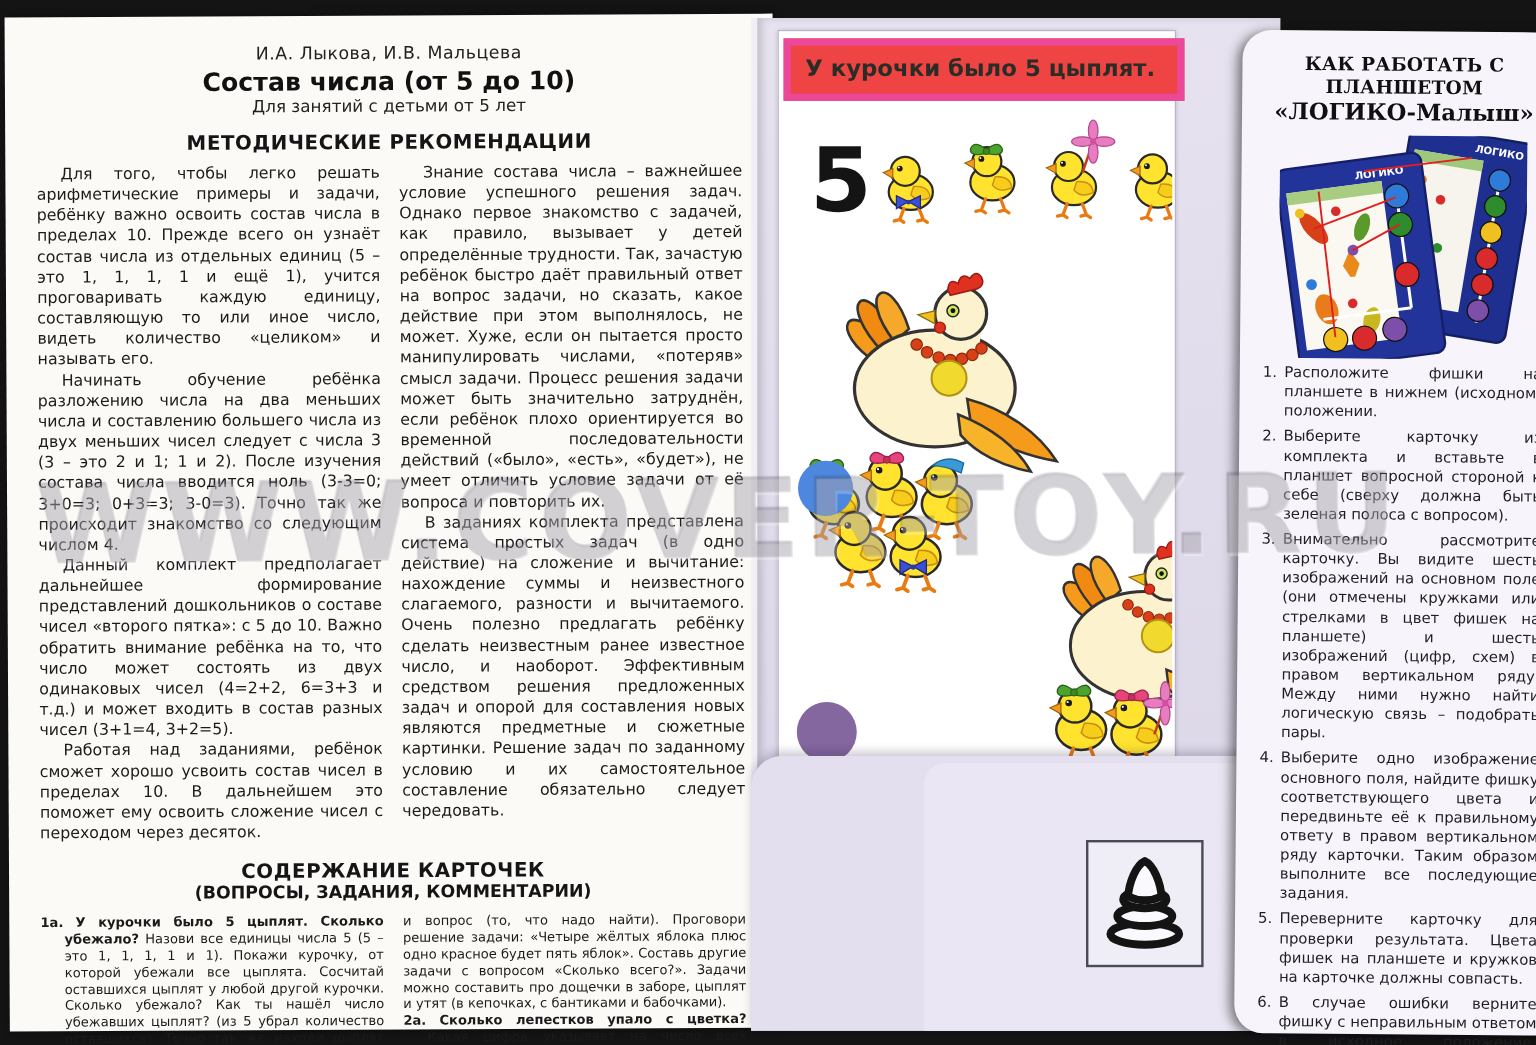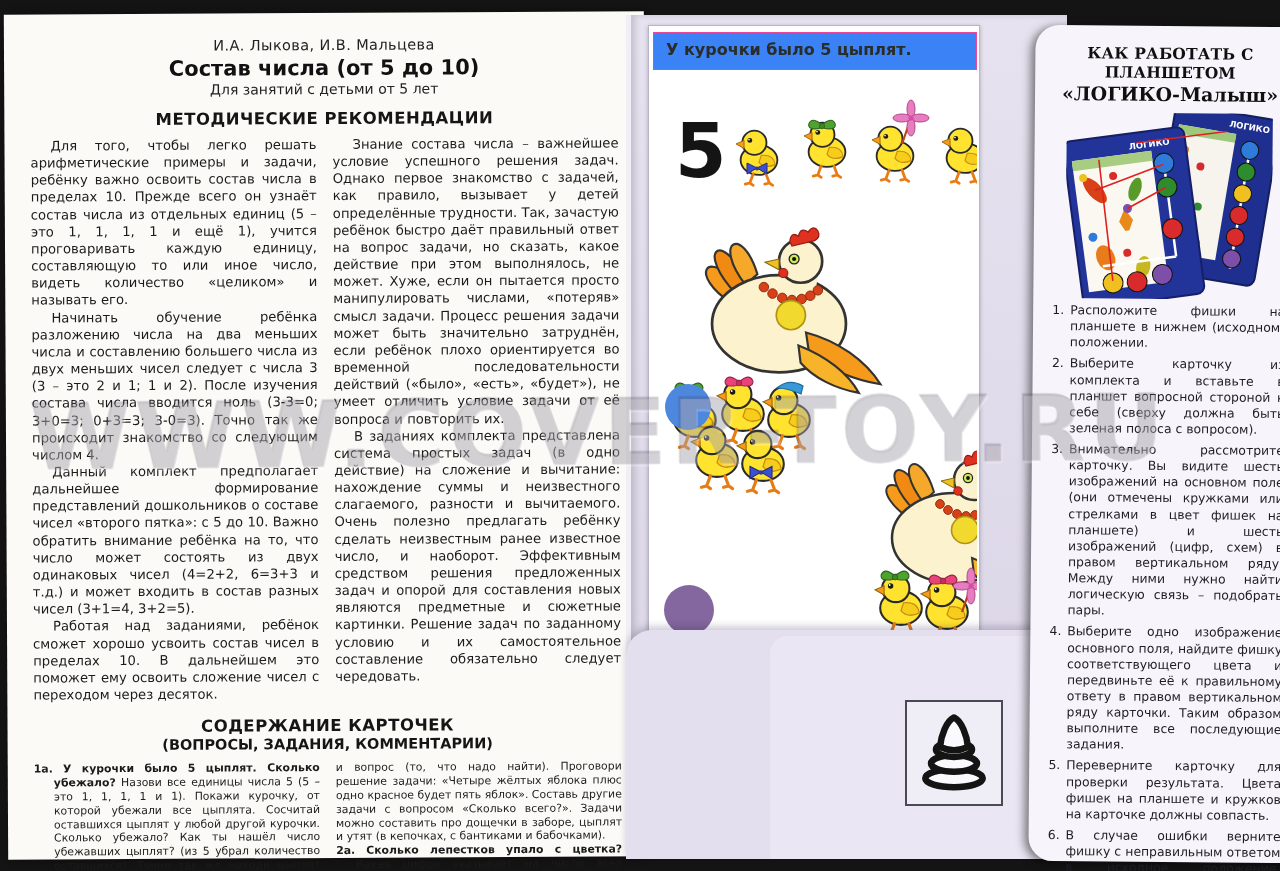--- a/index.html
+++ b/index.html
@@ -38,22 +38,22 @@
   .pocket-card{position:absolute;left:144px;top:6px;width:286px;height:223px;
     background:#eb e7f4;background:#eae6f3;border-radius:18px 18px 0 0;}
   .pyr-box{position:absolute;left:279px;top:70px;width:94px;height:102px;
     border:2px solid #4a4a55;background:rgba(250,249,253,.35);}
   .pyr-box svg{display:block;margin:6px auto 0 auto;}
 
   
   .qcard{position:absolute;left:648px;top:25px;width:330px;height:613px;
     background:#ffffff;border:1px solid #b9b5c6;box-shadow:0 1px 4px rgba(0,0,0,.25);}
   .qcard-header{position:absolute;left:4px;top:6px;width:300px;
-    background:#3b82f6;border:1px solid #ec4899;padding:7px 10px 8px 12px;
-    font-size:16px;font-weight:bold;color:#2a2d26;line-height:1.3;}
+    background:#ef4444;border:6px solid #ec4899;padding:7px 10px 8px 12px;
+    font-size:19px;font-weight:bold;color:#2a2d26;line-height:1.3;}
   .qcard-body{position:absolute;left:0px;top:62px;width:328px;height:549px;overflow:hidden;}
   .numeral{position:absolute;left:26px;top:26px;font-size:74px;font-weight:800;
     line-height:1;color:#141414;letter-spacing:-3px;}
   .dot{position:absolute;border-radius:50%;}
   .dot-blue{left:665px;top:384px;width:46px;height:46px;background:#4d87de;}
   .dot-purple{left:664px;top:585px;width:50px;height:50px;background:#84679f;}
 
   
   .panel{position:absolute;left:1032px;top:26px;width:266px;height:836px;
     background:#f7f5fb;border-radius:24px 0 0 24px;transform:rotate(.5deg);

